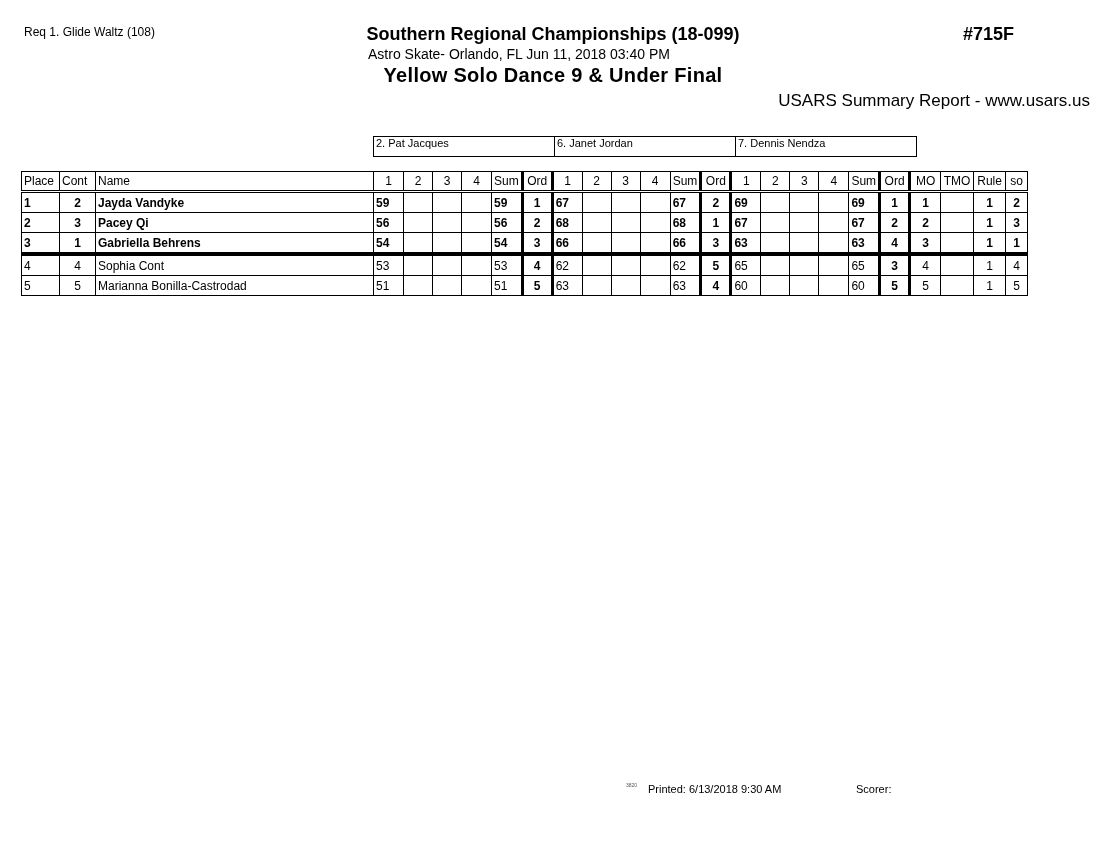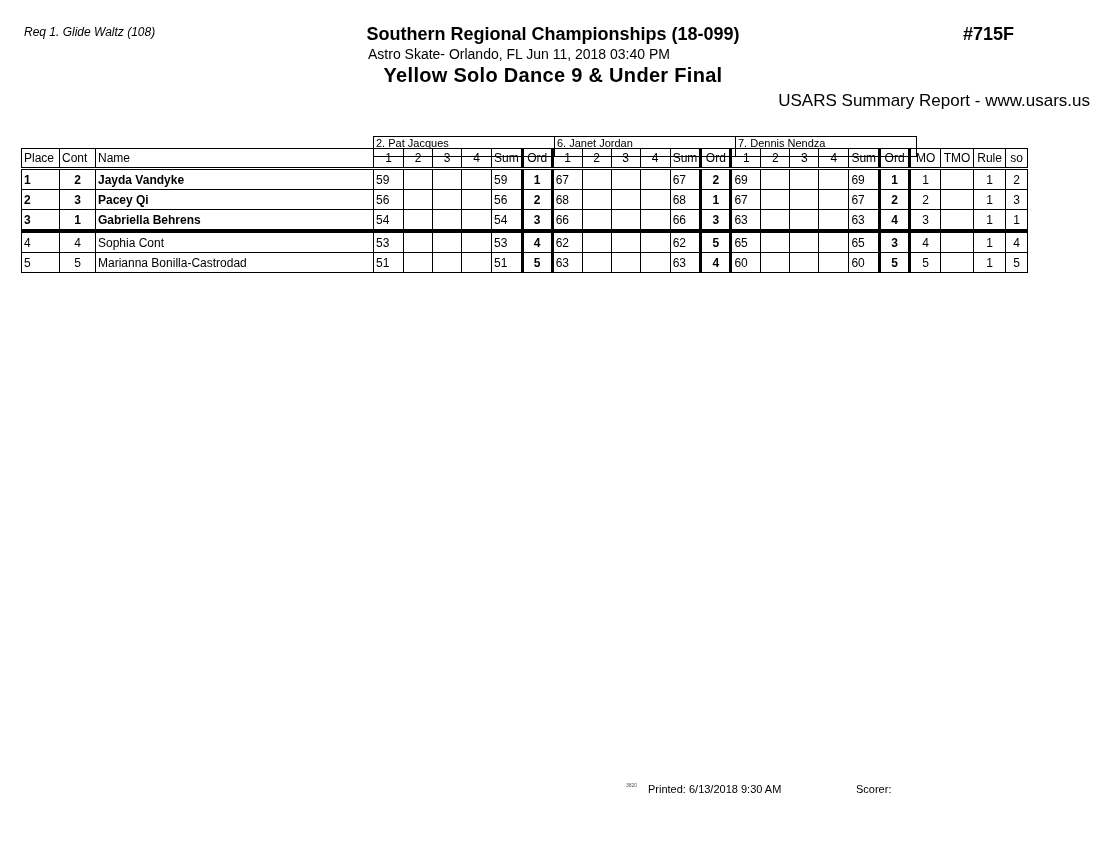--- a/index.html
+++ b/index.html
@@ -1,35 +1,35 @@
 <!DOCTYPE html>
 <html><head>
 <meta charset="utf-8">
 <style>
   html, body { margin: 0; padding: 0; background: #ffffff; }
   body { width: 1100px; height: 850px; position: relative; overflow: hidden;
          font-family: "Liberation Sans", sans-serif; color: #000; }
   .abs { position: absolute; white-space: nowrap; }
-  #req { left: 24px; top: 25px; font-size: 12px; font-style: italic; }
+  #req { left: 24px; top: 25px; font-size: 12px; }
   #title { left: 0; width: 1106px; top: 24px; text-align: center; font-size: 18px; font-weight: bold; }
   #location { left: 368px; top: 46px; font-size: 14px; }
   #event { left: 0; width: 1106px; top: 64px; text-align: center; font-size: 20px; font-weight: bold; letter-spacing: 0.3px; }
   #report { left: 0; width: 1090px; top: 91px; text-align: right; font-size: 17px; }
   #code { left: 963px; top: 24px; font-size: 18px; font-weight: bold; }
 
   table.grid { position: absolute; border-collapse: collapse; table-layout: fixed; font-size: 12px; }
   table.grid td { border: 1px solid #000; padding: 0 2px; height: 19px; overflow: hidden; white-space: nowrap; }
   .judges { left: 373px; top: 136px; }
   .judges td { height: 19px; font-size: 11px; vertical-align: top; padding-left: 5px; }
-  .main { left: 21px; top: 148px; }
+  .main { left: 21px; top: 171px; }
   .main td.c { text-align: center; }
   .main tr.hdr td { height: 18px; }
   .main tr.hdr td { border-bottom: 3px double #000; }
   .main tr.bold td { font-weight: bold; }
-  .main tr.bold td.sc { font-weight: normal; }
+  .main tr.bold td.sc { font-weight: bold; }
   .main tr.cut td { border-bottom: 4px solid #000; }
   td.thickL { border-left: 3px solid #000 !important; }
   td.ord { font-weight: bold !important; text-align: center; }
   #printed { left: 648px; top: 783px; font-size: 11px; }
   #tiny { left: 626px; top: 782px; font-size: 5px; color: #555; }
   #scorer { left: 856px; top: 783px; font-size: 11px; text-align: right; }
 </style>
 </head>
 <body>
 

